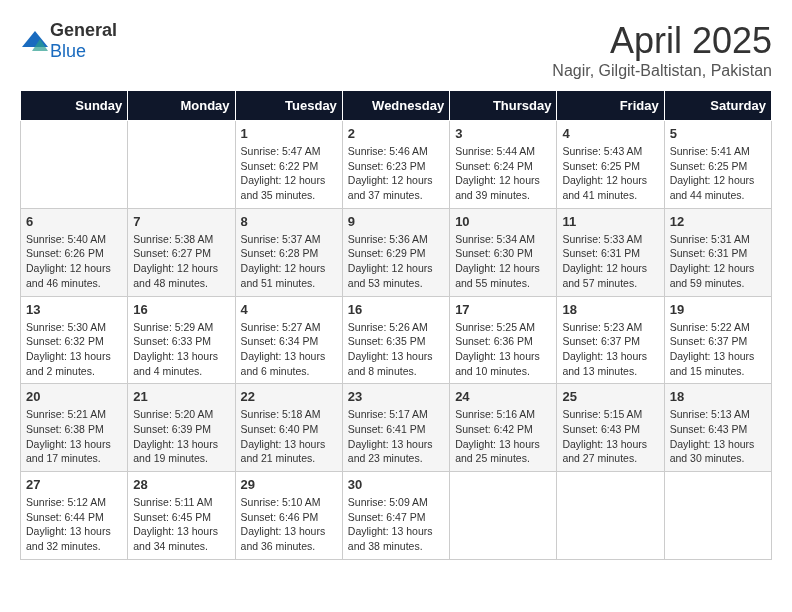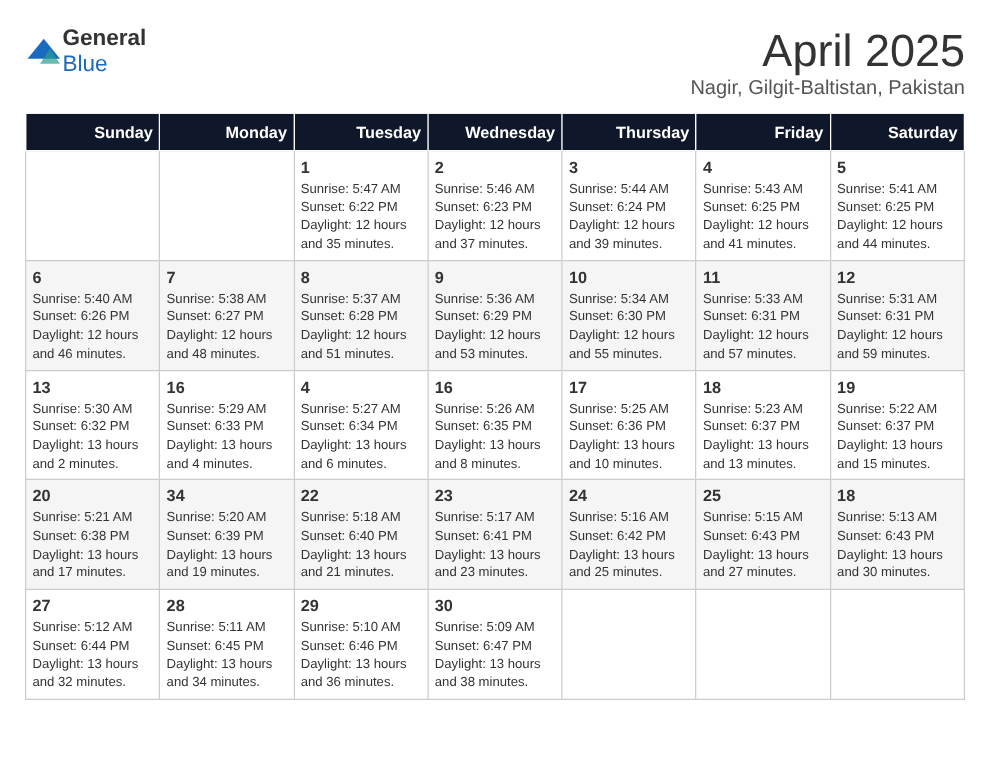--- a/index.html
+++ b/index.html
@@ -211,21 +211,21 @@
           <span class="day-number">19</span>
           <div class="day-info">Sunrise: 5:22 AM<br>Sunset: 6:37 PM<br>Daylight: 13 hours and 15 minutes.</div>
         </td>
       </tr>
       <tr>
         <td>
           <span class="day-number">20</span>
           <div class="day-info">Sunrise: 5:21 AM<br>Sunset: 6:38 PM<br>Daylight: 13 hours and 17 minutes.</div>
         </td>
         <td>
-          <span class="day-number">34</span>
+          <span class="day-number">21</span>
           <div class="day-info">Sunrise: 5:20 AM<br>Sunset: 6:39 PM<br>Daylight: 13 hours and 19 minutes.</div>
         </td>
         <td>
           <span class="day-number">22</span>
           <div class="day-info">Sunrise: 5:18 AM<br>Sunset: 6:40 PM<br>Daylight: 13 hours and 21 minutes.</div>
         </td>
         <td>
           <span class="day-number">23</span>
           <div class="day-info">Sunrise: 5:17 AM<br>Sunset: 6:41 PM<br>Daylight: 13 hours and 23 minutes.</div>
         </td>

